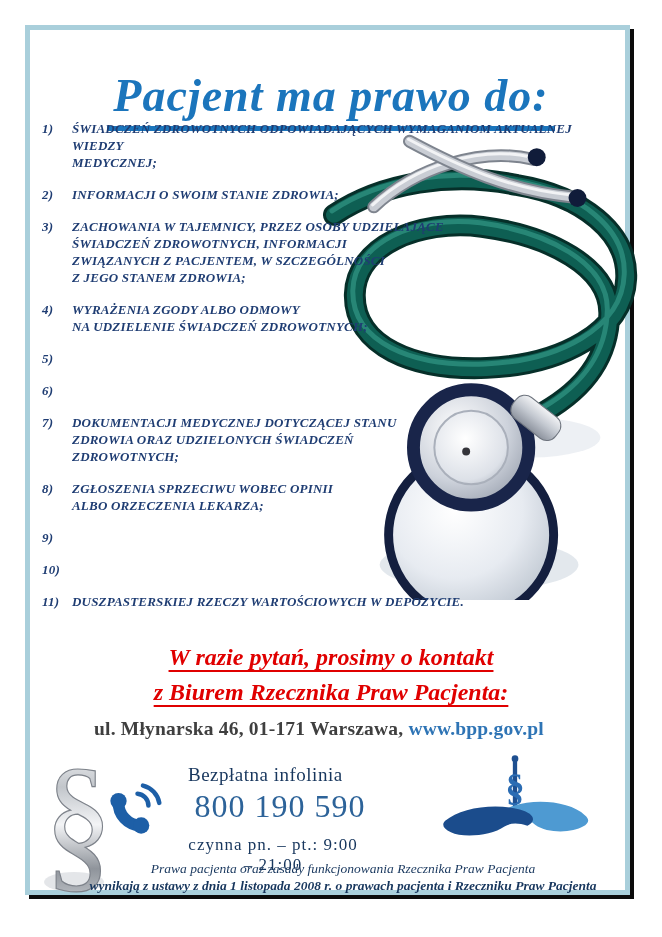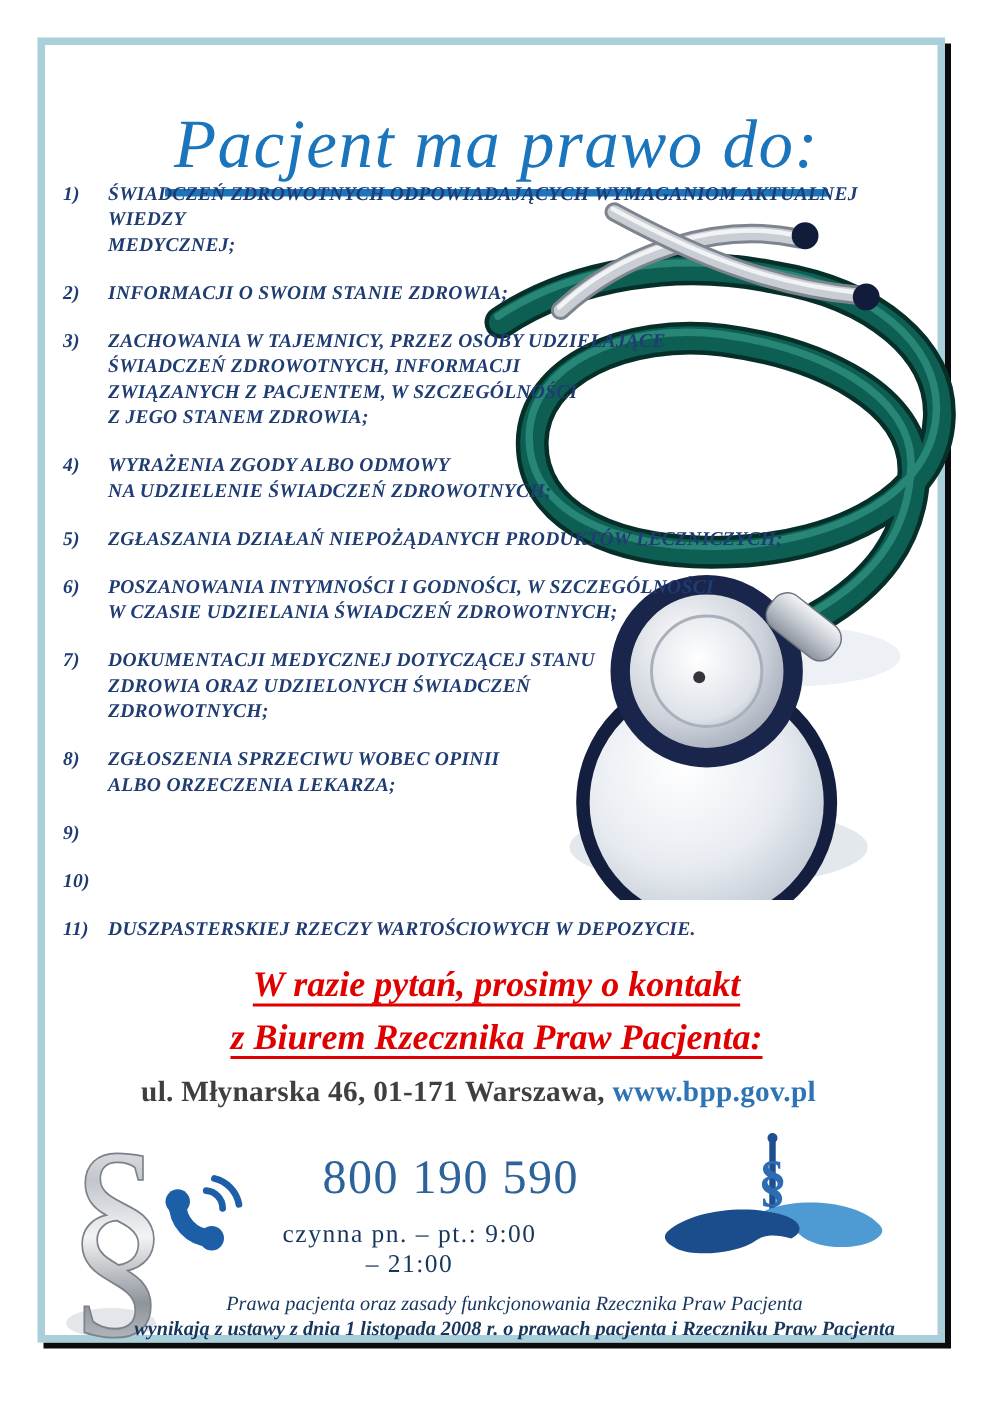--- a/index.html
+++ b/index.html
@@ -9,21 +9,21 @@
   }
   .frame{
     position:absolute;left:25px;top:25px;width:605px;height:870px;
     border:5px solid #a9cfdb;background:#ffffff;
     box-shadow:4px 4px 0 0 #0b0b0b;
     box-sizing:border-box;
   }
   .steth{position:absolute;left:322px;top:118px;width:338px;height:482px;z-index:0;}
   .title{
     position:absolute;left:0;top:38px;width:662px;text-align:center;z-index:2;
-    font-size:46px;font-weight:normal;font-style:italic;color:#1b75bc;letter-spacing:1px;
+    font-size:46px;font-weight:bold;font-style:italic;color:#1b75bc;letter-spacing:1px;
   }
   .title span{
     border-bottom:5px solid #1b75bc;padding:0 6px 4px 6px;display:inline-block;
   }
   .rights{
     position:absolute;left:42px;top:120px;width:580px;z-index:2;
     color:#1f3d73;font-size:13px;font-weight:bold;font-style:italic;
     line-height:17px;letter-spacing:0.2px;
   }
   .right-item{display:flex;margin-bottom:15px;}
@@ -41,21 +41,21 @@
     color:#3f3f3f;font-size:19.5px;font-weight:bold;letter-spacing:0.2px;
   }
   .address a{color:#2e74b5;text-decoration:none;}
   .para-deco{position:absolute;left:36px;top:742px;z-index:1;}
   .hotline{position:absolute;left:96px;top:764px;width:290px;z-index:2;}
   .phone-icon{position:absolute;left:8px;top:18px;}
   .hotline-label{
     margin-left:92px;text-align:left;color:#17365d;font-size:19px;letter-spacing:0.5px;
   }
   .hotline-number{
-    margin-left:78px;text-align:right;color:#2d6399;font-size:32px;letter-spacing:1px;margin-top:2px;
+    margin-left:78px;text-align:center;color:#2d6399;font-size:32px;letter-spacing:1px;margin-top:2px;
   }
   .hotline-hours{
     margin-left:92px;color:#17365d;font-size:17px;letter-spacing:1px;margin-top:10px;text-align:center;width:170px;
   }
   .logo{position:absolute;left:415px;top:752px;width:200px;text-align:center;z-index:2;}
   .logo-caption{color:#6d7275;font-size:15.5px;letter-spacing:0.3px;
     font-family:"Liberation Sans",sans-serif;margin-top:2px;}
   .footer{
     position:absolute;left:12px;top:860px;width:662px;text-align:center;z-index:2;
     color:#17365d;font-size:13.5px;font-style:italic;line-height:17px;
@@ -142,26 +142,23 @@
 ZWIĄZANYCH Z PACJENTEM, W SZCZEGÓLNOŚCI
 Z JEGO STANEM ZDROWIA;</span>
       </div>
       <div class="right-item">
         <span class="right-num">4)</span>
         <span class="right-text">WYRAŻENIA ZGODY ALBO ODMOWY
 NA UDZIELENIE ŚWIADCZEŃ ZDROWOTNYCH;</span>
       </div>
       <div class="right-item">
         <span class="right-num">5)</span>
-        <span class="right-text">ZGŁASZANIA DZIAŁAŃ NIEPOŻĄDANYCH PRODUKTÓW LECZNICZYCH;</span>
       </div>
       <div class="right-item">
         <span class="right-num">6)</span>
-        <span class="right-text">POSZANOWANIA INTYMNOŚCI I GODNOŚCI, W SZCZEGÓLNOŚCI
-W CZASIE UDZIELANIA ŚWIADCZEŃ ZDROWOTNYCH;</span>
       </div>
       <div class="right-item">
         <span class="right-num">7)</span>
         <span class="right-text">DOKUMENTACJI MEDYCZNEJ DOTYCZĄCEJ STANU
 ZDROWIA ORAZ UDZIELONYCH ŚWIADCZEŃ
 ZDROWOTNYCH;</span>
       </div>
       <div class="right-item">
         <span class="right-num">8)</span>
         <span class="right-text">ZGŁOSZENIA SPRZECIWU WOBEC OPINII
@@ -206,20 +203,21 @@
   <div class="hotline">
     <svg class="phone-icon" width="58" height="58" viewBox="0 0 64 64">
       <g fill="none" stroke="#1d5fa7" stroke-linecap="round">
         <path d="M16 22 A 25 25 0 0 0 40 48" stroke-width="13"></path>
         <path d="M37 13 A 13 13 0 0 1 49 26" stroke-width="5"></path>
         <path d="M43 4 A 24 24 0 0 1 61 23" stroke-width="5"></path>
       </g>
       <circle cx="16" cy="21" r="9" fill="#1d5fa7"></circle>
       <circle cx="41" cy="48" r="9" fill="#1d5fa7"></circle>
     </svg>
+    <div class="hotline-label">Bezpłatna infolinia</div>
     <div class="hotline-number">800 190 590</div>
     <div class="hotline-hours">czynna pn. – pt.: 9:00 – 21:00</div>
   </div>
 
   <div class="logo">
     <svg width="180" height="88" viewBox="0 0 170 92">
       <line x1="85" y1="8" x2="85" y2="58" stroke="#1e4f90" stroke-width="4.5" stroke-linecap="round"></line>
       <circle cx="85" cy="7" r="3.5" fill="#1e4f90"></circle>
       <text x="85" y="50" text-anchor="middle" font-family="Liberation Serif, serif" font-size="40" font-weight="bold" fill="#2b6cb3">§</text>
       <path d="M 158 66 C 144 52 108 48 84 56 C 70 61 68 68 78 72 C 90 68 100 70 106 76 C 120 86 146 84 156 78 C 163 74 163 70 158 66 Z" fill="#4e9ad2"></path>

